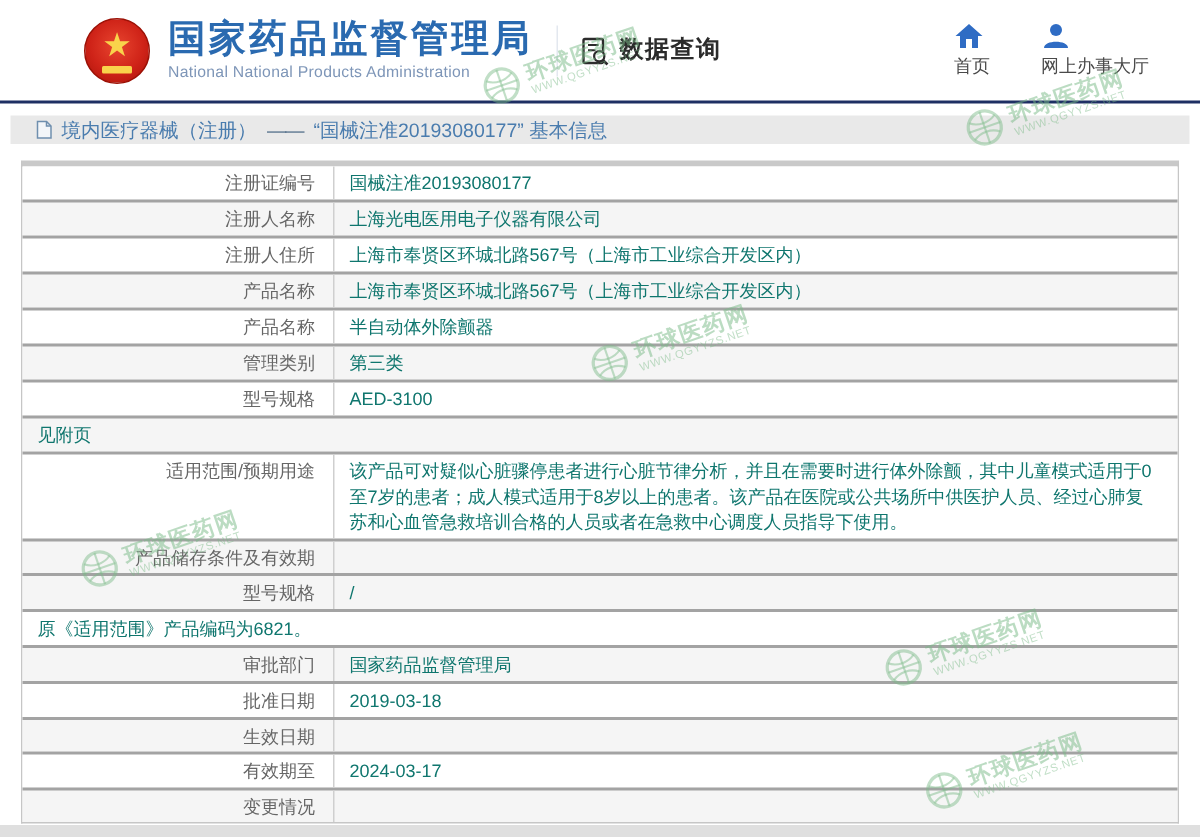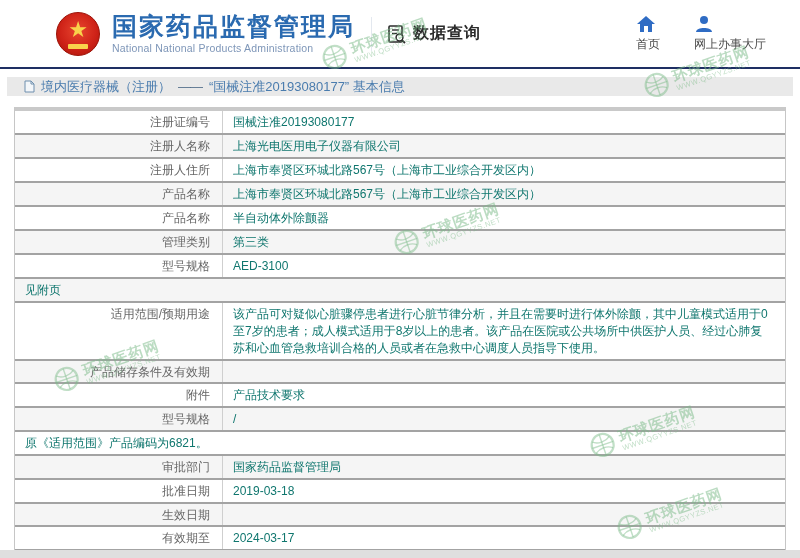--- a/index.html
+++ b/index.html
@@ -192,26 +192,20 @@
         <span>适用范围/预期用途</span>
       </div>
       <div class="cell-value">该产品可对疑似心脏骤停患者进行心脏节律分析，并且在需要时进行体外除颤，其中儿童模式适用于0至7岁的患者；成人模式适用于8岁以上的患者。该产品在医院或公共场所中供医护人员、经过心肺复苏和心血管急救培训合格的人员或者在急救中心调度人员指导下使用。</div>
     </div>
     <div class="row alt">
       <div class="cell-label">
         <span>产品储存条件及有效期</span>
       </div>
       <div class="cell-value"></div>
     </div>
-    <div class="row">
-      <div class="cell-label">
-        <span>附件</span>
-      </div>
-      <div class="cell-value">产品技术要求</div>
-    </div>
     <div class="row alt">
       <div class="cell-label">
         <span>型号规格</span>
       </div>
       <div class="cell-value">/</div>
     </div>
     <div class="row">
       <div class="cell-value">原《适用范围》产品编码为6821。</div>
     </div>
     <div class="row alt">

